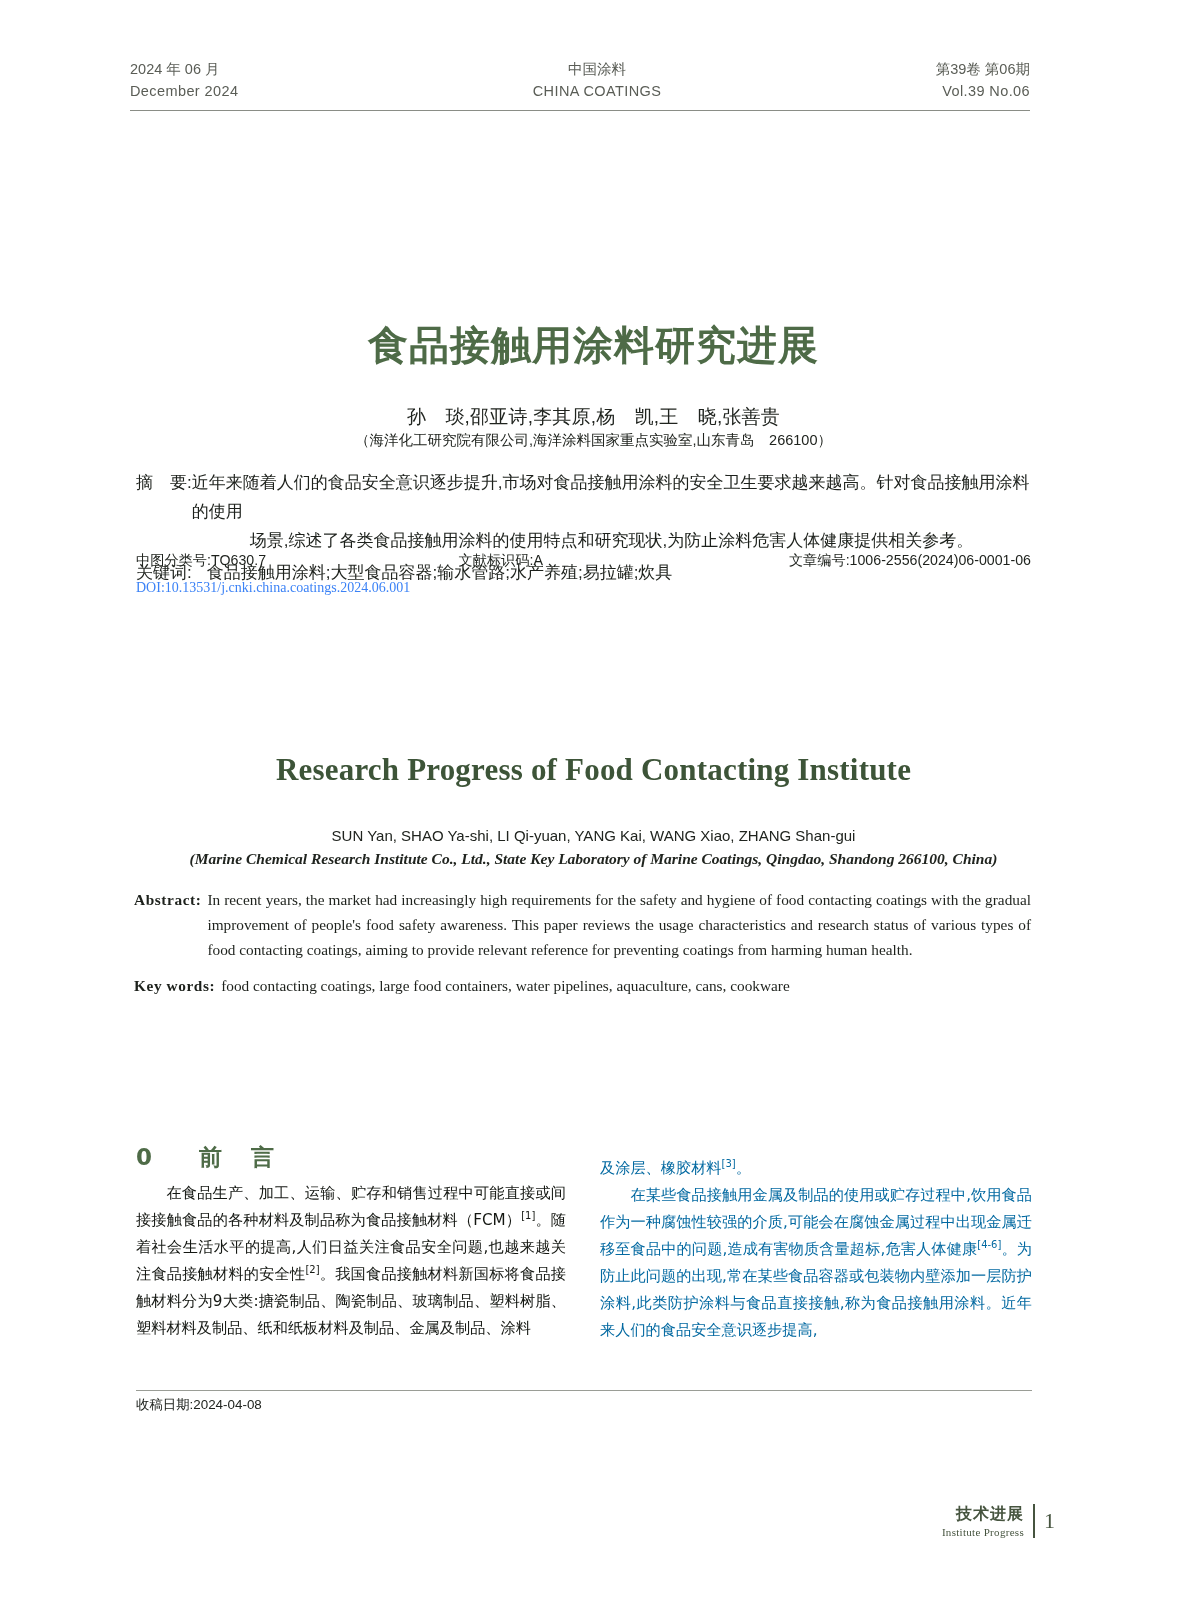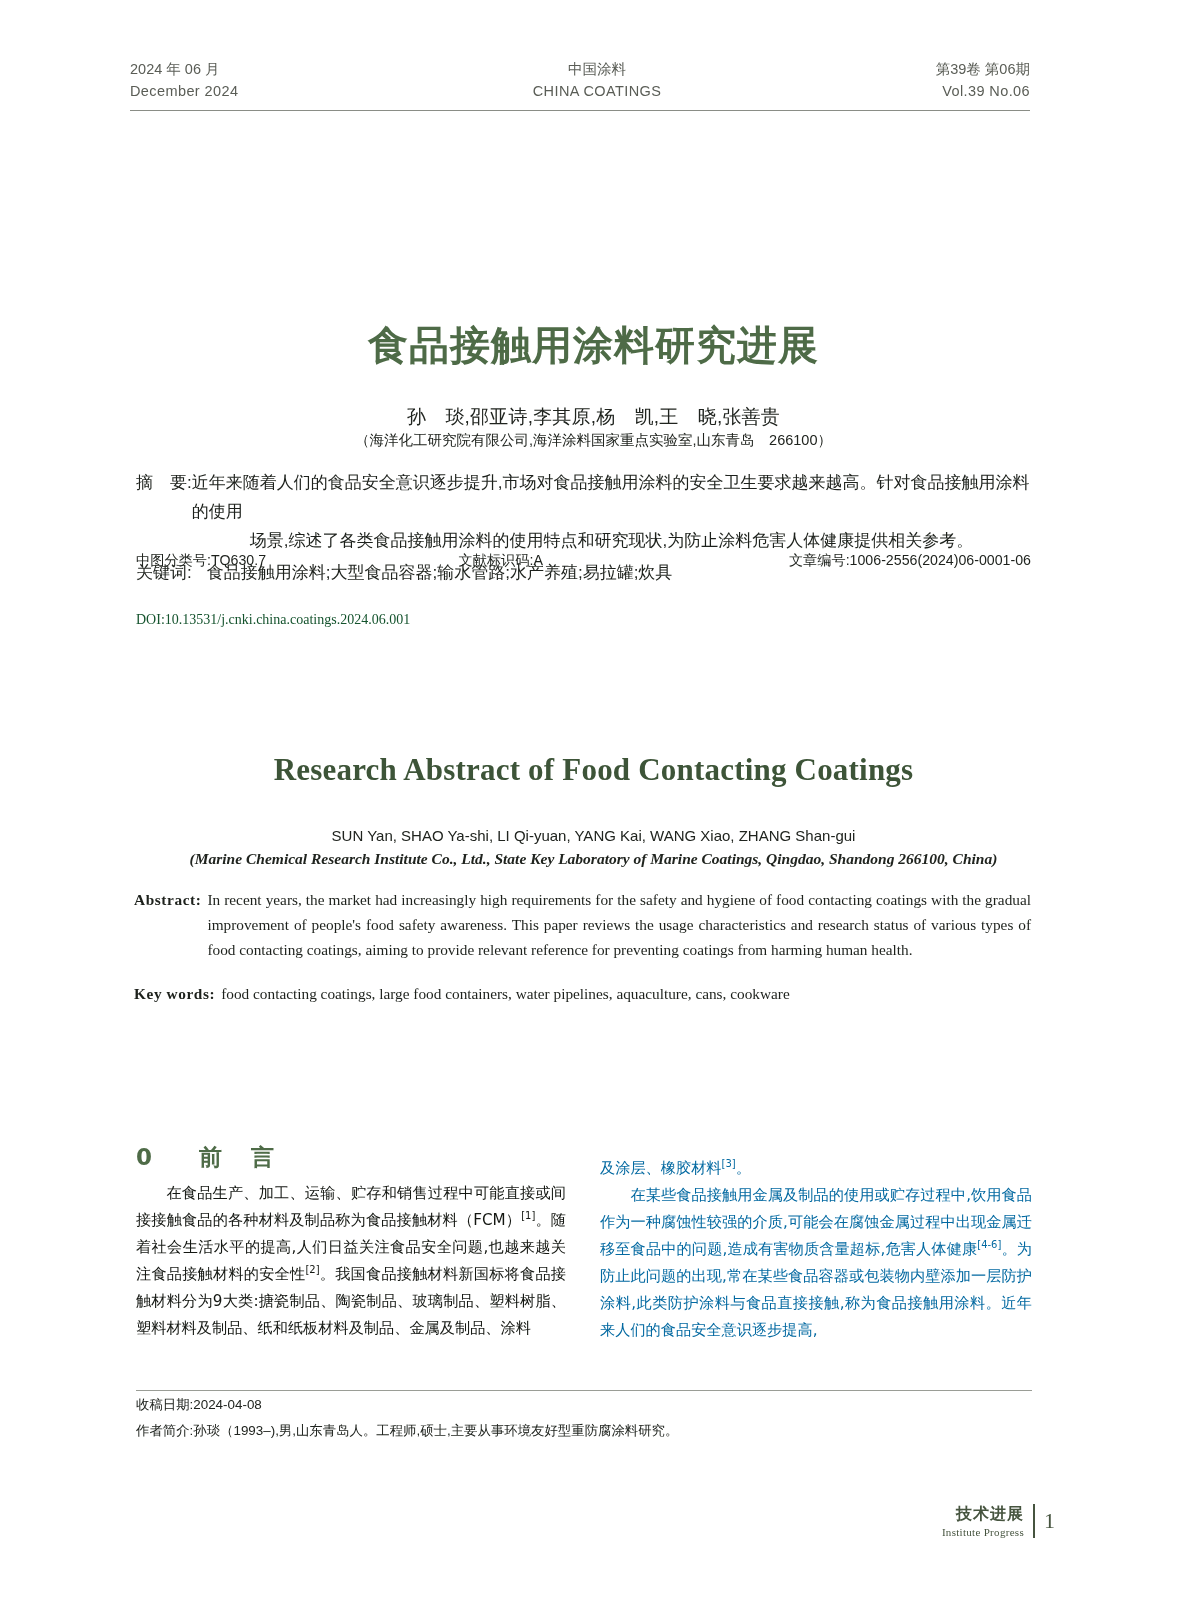--- a/index.html
+++ b/index.html
@@ -119,22 +119,21 @@
   }
   .cn-meta .c1 { width: 300px; }
   .cn-meta .c2 { width: 280px; text-align: left; padding-left: 20px;}
   .cn-meta .c3 { width: 290px; text-align: right; }
   .doi {
     position: absolute;
     left: 136px;
     top: 580px;
     font-family: "Liberation Serif", serif;
     font-size: 14px;
-    color: #14532d;
-    margin-top: 32px;
+    color: #3b82f6;
   }
 
   
   .en-title {
     position: absolute;
     left: 0; right: 0;
     top: 752px;
     text-align: center;
     font-family: "Liberation Serif", serif;
     font-weight: bold;
@@ -174,21 +173,21 @@
     color: #1d211c;
   }
   .en-abs .row { display: flex; align-items: flex-start; }
   .en-abs .lbl {
     flex: 0 0 auto;
     font-weight: bold;
     white-space: nowrap;
     letter-spacing: .6px;
   }
   .en-abs .txt { flex: 1 1 auto; text-align: justify; padding-left: 6px; }
-  .en-abs .kwrow { margin-top: 20px; }
+  .en-abs .kwrow { margin-top: 12px; }
 
   
   .sec-num {
     position: absolute;
     left: 136px;
     top: 1142px;
     font-family: "DejaVu Sans", sans-serif;
     font-weight: bold;
     font-size: 23px;
     color: #4e6b47;
@@ -315,21 +314,21 @@
 
   <div class="cn-meta">
     <div class="line">
       <div class="c1"><span>中图分类号:</span><span>TQ630.7</span></div>
       <div class="c2">文献标识码:A</div>
       <div class="c3">文章编号:1006-2556(2024)06-0001-06</div>
     </div>
   </div>
   <div class="doi">DOI:10.13531/j.cnki.china.coatings.2024.06.001</div>
 
-  <div class="en-title">Research Abstract of Food Contacting Coatings</div>
+  <div class="en-title">Research Progress of Food Contacting Institute</div>
   <div class="en-authors">SUN Yan, SHAO Ya-shi, LI Qi-yuan, YANG Kai, WANG Xiao, ZHANG Shan-gui</div>
   <div class="en-affil">(Marine Chemical Research Institute Co., Ltd., State Key Laboratory of Marine Coatings, Qingdao, Shandong 266100, China)</div>
 
   <div class="en-abs">
     <div class="row">
       <div class="lbl">Abstract:</div>
       <div class="txt">In recent years, the market had increasingly high requirements for the safety and hygiene of food contacting coatings with the gradual improvement of people's food safety awareness. This paper reviews the usage characteristics and research status of various types of food contacting coatings, aiming to provide relevant reference for preventing coatings from harming human health.</div>
     </div>
     <div class="row kwrow">
       <div class="lbl">Key words:</div>
@@ -348,21 +347,20 @@
   </div>
 
   <div class="col-right">
     <p>及涂层、橡胶材料<sup>[3]</sup>。</p>
     <p class="indent">在某些食品接触用金属及制品的使用或贮存过程中,饮用食品作为一种腐蚀性较强的介质,可能会在腐蚀金属过程中出现金属迁移至食品中的问题,造成有害物质含量超标,危害人体健康<sup>[4-6]</sup>。为防止此问题的出现,常在某些食品容器或包装物内壁添加一层防护涂料,此类防护涂料与食品直接接触,称为食品接触用涂料。近年来人们的食品安全意识逐步提高,</p>
   </div>
 
   <div class="foot-rule"></div>
   <div class="footnote">
     <div>收稿日期:2024-04-08</div>
-    <div>作者简介:孙琰（1993–),男,山东青岛人。工程师,硕士,主要从事环境友好型重防腐涂料研究。</div>
   </div>
 
   <div class="footer">
     <div class="labels">
       <div class="zh">技术进展</div>
       <div class="en2">Institute Progress</div>
     </div>
     <div class="bar"></div>
     <div class="pageno">1</div>
   </div>

